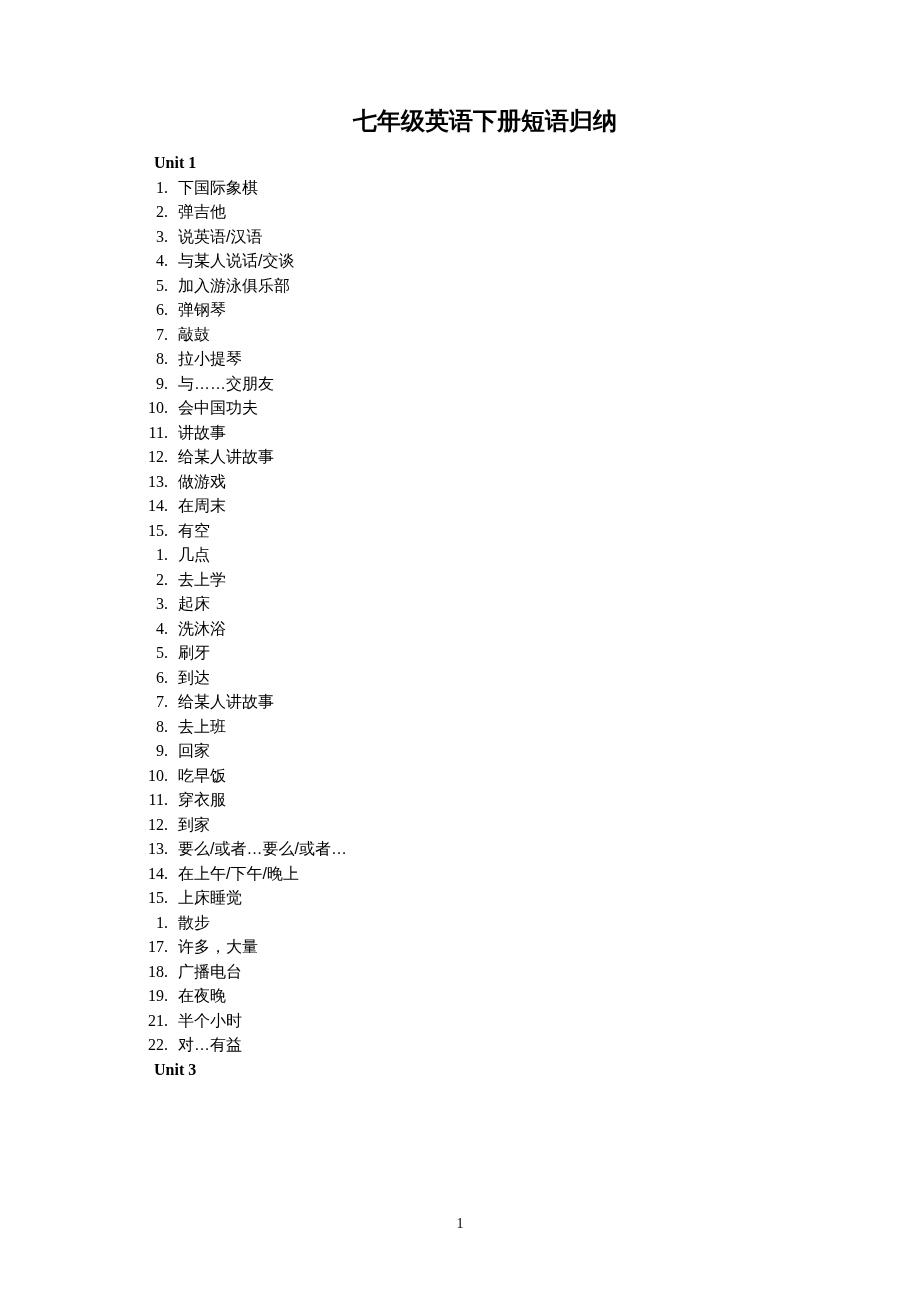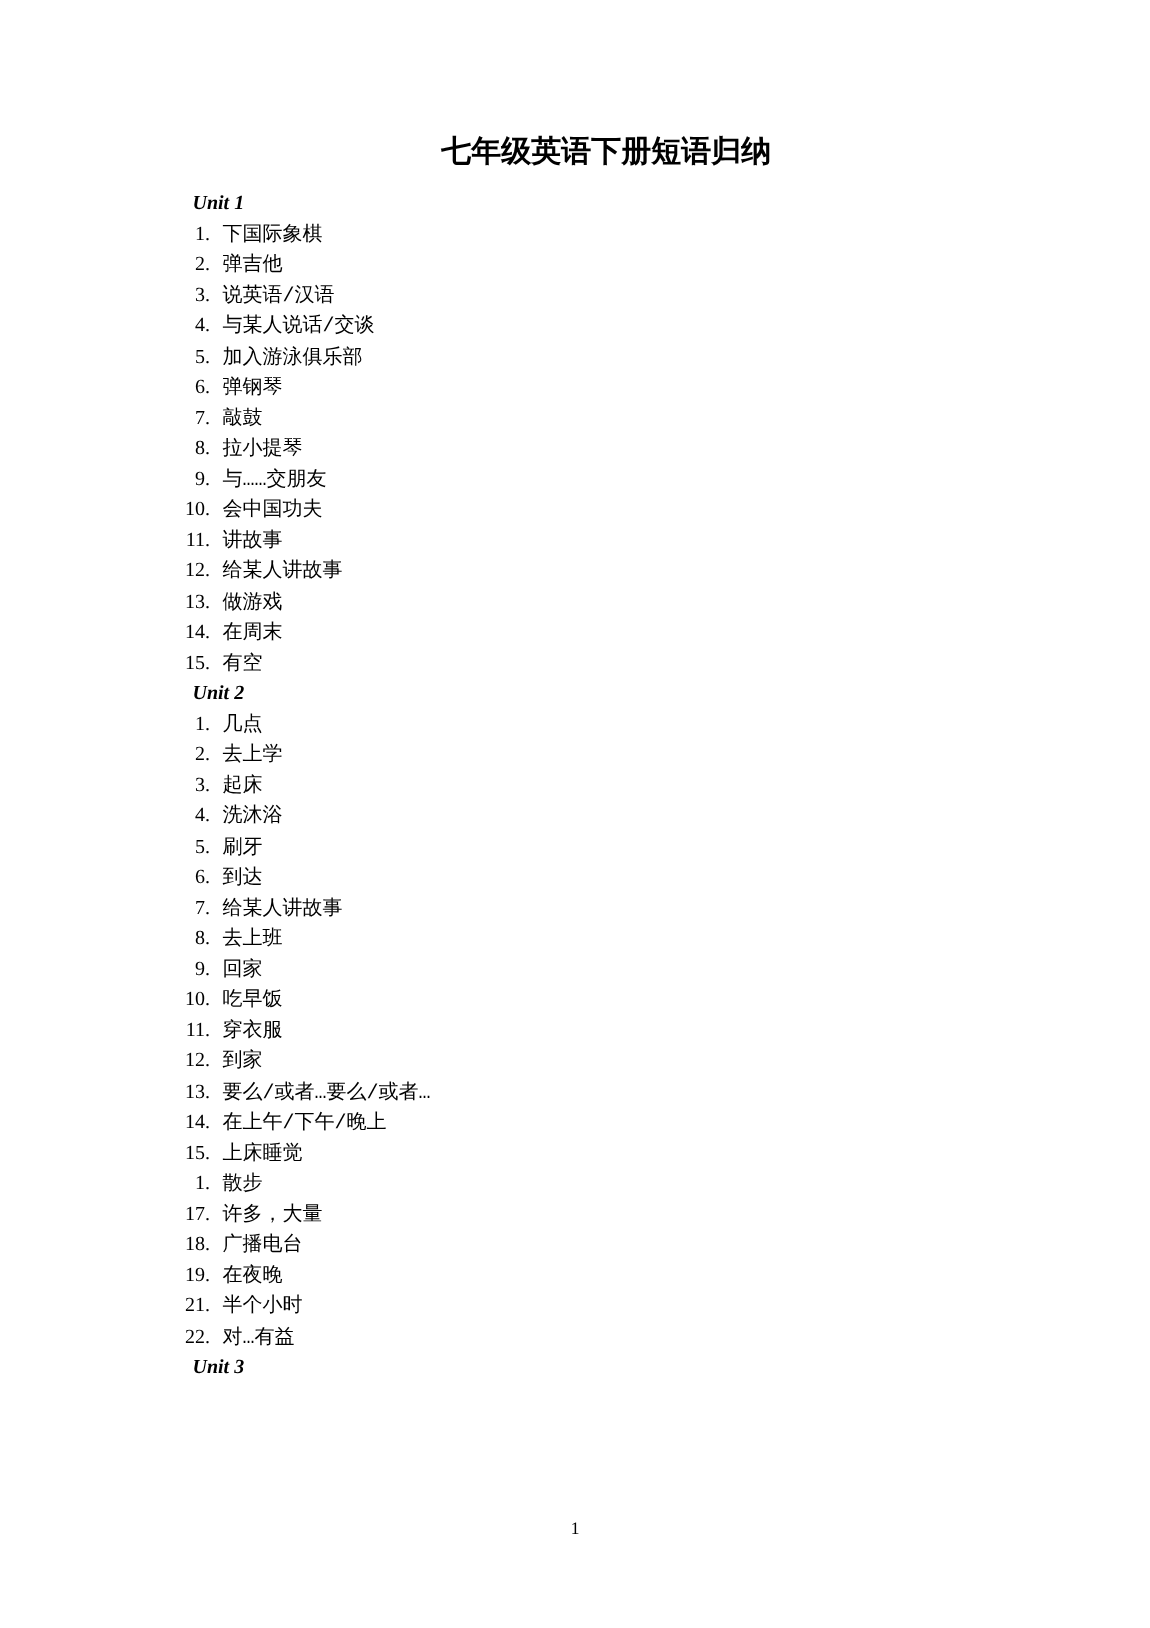--- a/index.html
+++ b/index.html
@@ -23,38 +23,37 @@
       font-weight: bold;
       font-family: "SimHei", "黑体", sans-serif;
       margin-bottom: 14px;
     }
     .unit-header {
       font-size: 16px;
       font-weight: bold;
       font-family: "Times New Roman", serif;
       margin-left: 14px;
       line-height: 24.5px;
-      font-style: italic;
     }
     .list {
       list-style: none;
     }
     .list-item {
       font-size: 16px;
       line-height: 24.5px;
       display: flex;
     }
     .num {
       font-family: "Times New Roman", serif;
       width: 28px;
       text-align: right;
       margin-right: 10px;
     }
     .txt {
-      font-family: Liberation Mono, monospace;
+      font-family: Liberation Sans, sans-serif;
     }
     .page-number {
       position: absolute;
       bottom: 70px;
       left: 0;
       right: 0;
       text-align: center;
       font-size: 14px;
       font-family: "Times New Roman", serif;
     }
@@ -121,21 +120,20 @@
         </li>
         <li class="list-item">
           <span class="num">14.</span>
           <span class="txt">在周末</span>
         </li>
         <li class="list-item">
           <span class="num">15.</span>
           <span class="txt">有空</span>
         </li>
       </ol>
-      <div class="unit-header">Unit 2</div>
       <ol class="list">
         <li class="list-item">
           <span class="num">1.</span>
           <span class="txt">几点</span>
         </li>
         <li class="list-item">
           <span class="num">2.</span>
           <span class="txt">去上学</span>
         </li>
         <li class="list-item">

